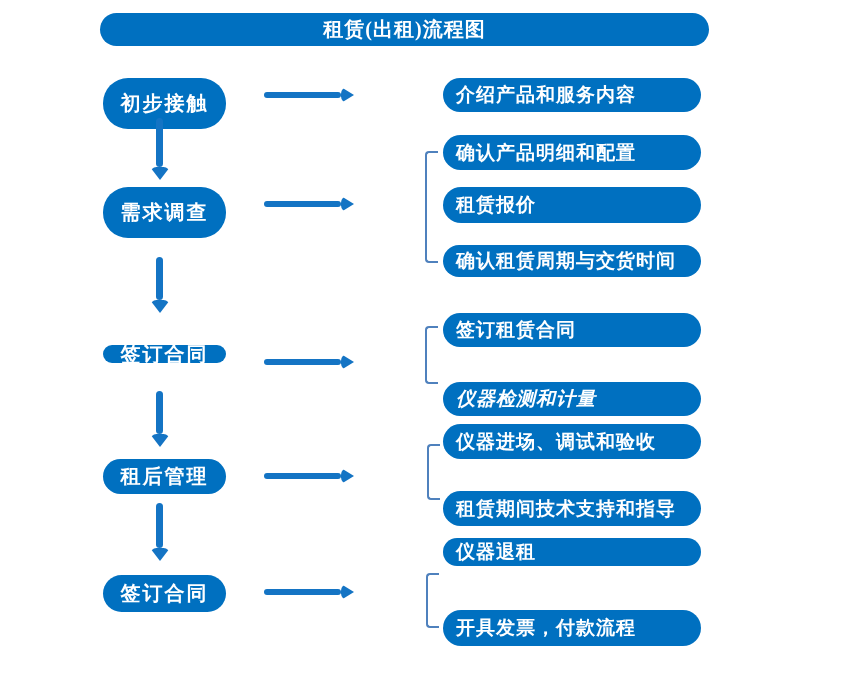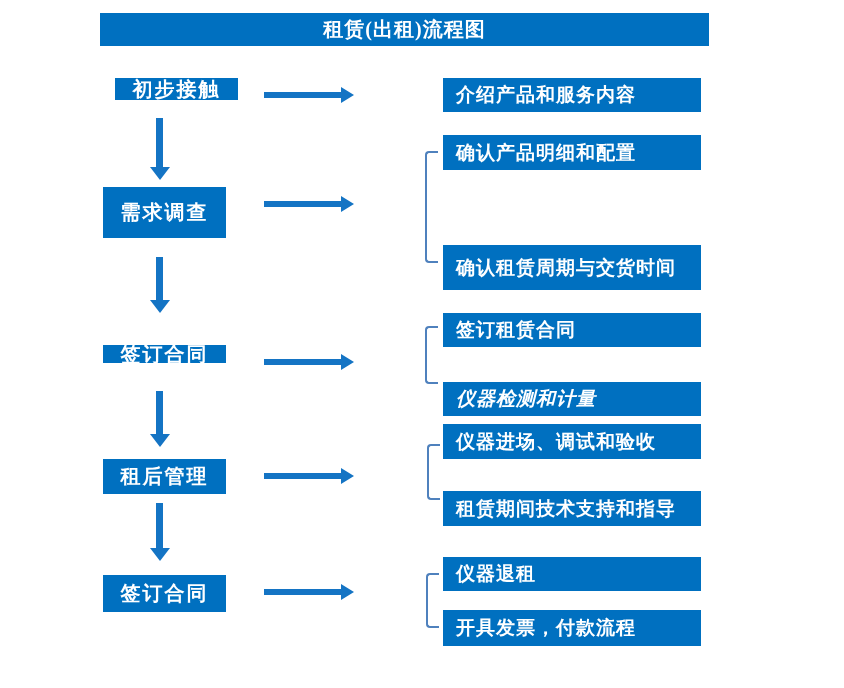--- a/index.html
+++ b/index.html
@@ -2,21 +2,21 @@
 <html style="--box-blue: #0070c0; --arrow-blue: #1474c4; --bracket-blue: #4f81bd; --text: #ffffff; --background: #ffffff;"><head>
 <meta charset="utf-8">
 <style>
   :root {
     --box-blue: #0070c0;
     --arrow-blue: #1474c4;
     --bracket-blue: #4f81bd;
     --text: #ffffff;
     --background: #ffffff;
   }
-  * { margin: 0; padding: 0; box-sizing: border-box; }
+  * { margin: 0; padding: 0; box-sizing: border-box; border-radius: 25px; }
   html, body { background: var(--background); }
   .canvas {
     position: relative;
     width: 844px;
     height: 688px;
     background: var(--background);
     font-family: "Liberation Serif", "DejaVu Serif", serif;
     overflow: hidden;
   }
   .title-bar {
@@ -82,21 +82,21 @@
     background: transparent;
   }
 </style>
 </head>
 <body>
 
 <div class="canvas">
 
   <div class="title-bar">租赁(出租)流程图</div>
 
-  <div class="step-box" style="top:78px;height:22px;margin-left:12px;">初步接触</div>
+  <div class="step-box" style="top:78px;height:51px;">初步接触</div>
   <div class="step-box" style="top:187px;height:51px;">需求调查</div>
   <div class="step-box" style="top:345px;height:18px;">签订合同</div>
   <div class="step-box" style="top:459px;height:35px;">租后管理</div>
   <div class="step-box" style="top:575px;height:37px;">签订合同</div>
 
   <div class="harrow" style="top:87px;">
       <div class="hstem"></div>
       <div class="hhead"></div>
     </div>
   <div class="harrow" style="top:196px;">
@@ -134,24 +134,25 @@
     </div>
 
   <div class="bracket" style="left:425px;top:151px;height:112px;"></div>
   <div class="bracket" style="left:425px;top:326px;height:58px;"></div>
   <div class="bracket" style="left:427px;top:444px;height:56px;"></div>
   <div class="bracket" style="left:426px;top:573px;height:55px;"></div>
 
   <div class="detail-box" style="top:78px;height:34px;">介绍产品和服务内容</div>
 
   <div class="detail-box" style="top:135px;height:35px;">确认产品明细和配置</div>
-  <div class="detail-box" style="top:245px;height:45px;">确认租赁周期与交货时间</div>
+  <div class="detail-box" style="top:187px;height:36px;">租赁报价</div>
+  <div class="detail-box" style="top:245px;height:32px;">确认租赁周期与交货时间</div>
 
   <div class="detail-box" style="top:313px;height:34px;">签订租赁合同</div>
   <div class="detail-box" style="top:382px;height:34px;font-style:italic;">仪器检测和计量</div>
 
   <div class="detail-box" style="top:491px;height:35px;">租赁期间技术支持和指导</div>
   <div class="detail-box" style="top:424px;height:35px;">仪器进场、调试和验收</div>
 
-  <div class="detail-box" style="top:557px;height:34px;">仪器退租</div>
+  <div class="detail-box" style="top:538px;height:28px;">仪器退租</div>
   <div class="detail-box" style="top:610px;height:36px;">开具发票，付款流程</div>
 
 </div>
 
 </body></html>

